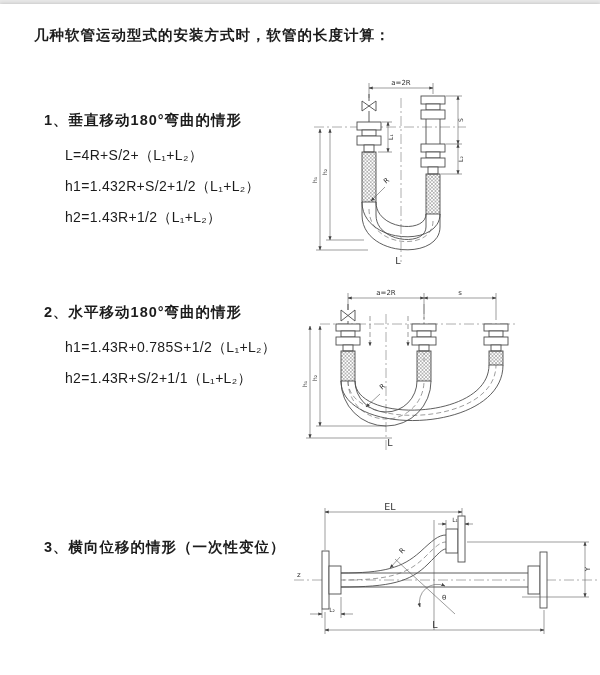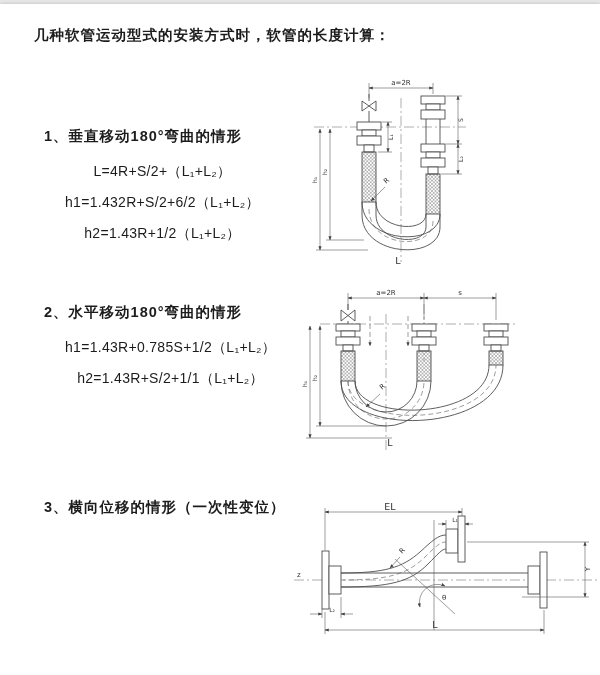--- a/index.html
+++ b/index.html
@@ -3,24 +3,24 @@
 <meta charset="utf-8">
 <style>
   html,body{margin:0;padding:0;background:#e8e8e8;}
   .page{
     position:relative;width:600px;height:675px;background:#ffffff;
     font-family:"Liberation Sans","DejaVu Sans",sans-serif;color:#1c1c1c;
     overflow:hidden;margin:4px auto;box-shadow:0 0 4px rgba(0,0,0,.2);
   }
   .title{position:absolute;left:34px;top:22px;font-size:14.5px;font-weight:bold;letter-spacing:1px;}
   .section{position:absolute;left:44px;}
-  .sec1{top:123px;} .sec2{top:299px;} .sec3{top:494px;}
+  .sec1{top:107px;} .sec2{top:299px;} .sec3{top:534px;}
   .sec-heading{font-size:14.5px;font-weight:bold;letter-spacing:1px;line-height:19px;}
   .formulas{margin:10px 0 0 21px;}
-  .formula{font-size:14px;line-height:31px;letter-spacing:.3px;white-space:nowrap;text-align:center;}
+  .formula{font-size:14px;line-height:31px;letter-spacing:.3px;white-space:nowrap;}
   .diag{position:absolute;}
   .d1{left:306px;top:68px;} .d2{left:300px;top:282px;} .d3{left:292px;top:498px;}
   svg{overflow:visible;}
   .ln{stroke:#4d4d4d;stroke-width:.9;fill:none;}
   .thin{stroke:#5a5a5a;stroke-width:.6;fill:none;}
   .dim{stroke:#5a5a5a;stroke-width:.6;fill:none;}
   .cl{stroke:#6a6a6a;stroke-width:.55;fill:none;stroke-dasharray:10 3 2 3;}
   .dash{stroke:#5a5a5a;stroke-width:.6;fill:none;stroke-dasharray:5 3;}
   .hose{fill:url(#hatch);stroke:#4d4d4d;stroke-width:.9;}
   .fit{fill:#ffffff;stroke:#4d4d4d;stroke-width:.9;}
@@ -43,21 +43,21 @@
 </svg>
 
 <div class="page">
 
   <div class="title">几种软管运动型式的安装方式时，软管的长度计算：</div>
 
   <div class="section sec1">
     <div class="sec-heading">1、垂直移动180°弯曲的情形</div>
     <div class="formulas">
       <div class="formula">L=4R+S/2+（L₁+L₂）</div>
-      <div class="formula">h1=1.432R+S/2+6/2（L₁+L₂）</div>
+      <div class="formula">h1=1.432R+S/2+1/2（L₁+L₂）</div>
       <div class="formula">h2=1.43R+1/2（L₁+L₂）</div>
     </div>
   </div>
 
   <div class="section sec2">
     <div class="sec-heading">2、水平移动180°弯曲的情形</div>
     <div class="formulas">
       <div class="formula">h1=1.43R+0.785S+1/2（L₁+L₂）</div>
       <div class="formula">h2=1.43R+S/2+1/1（L₁+L₂）</div>
     </div>

